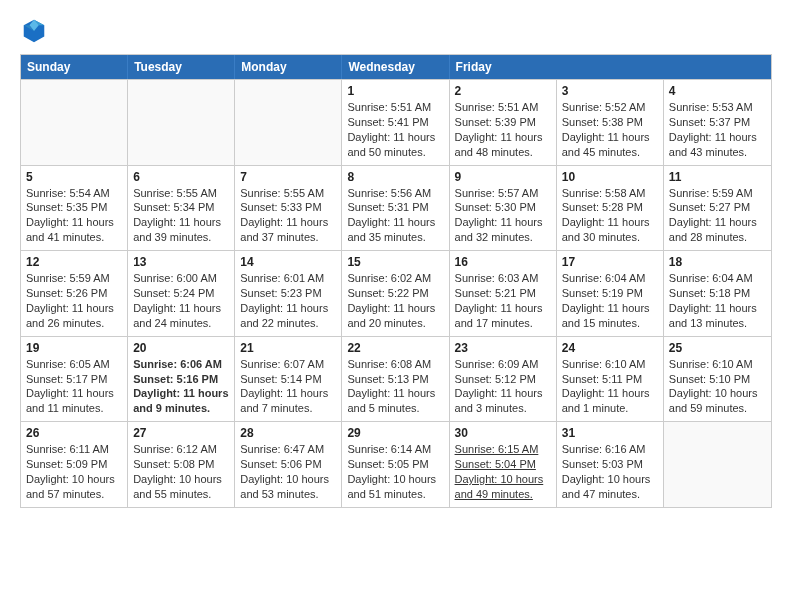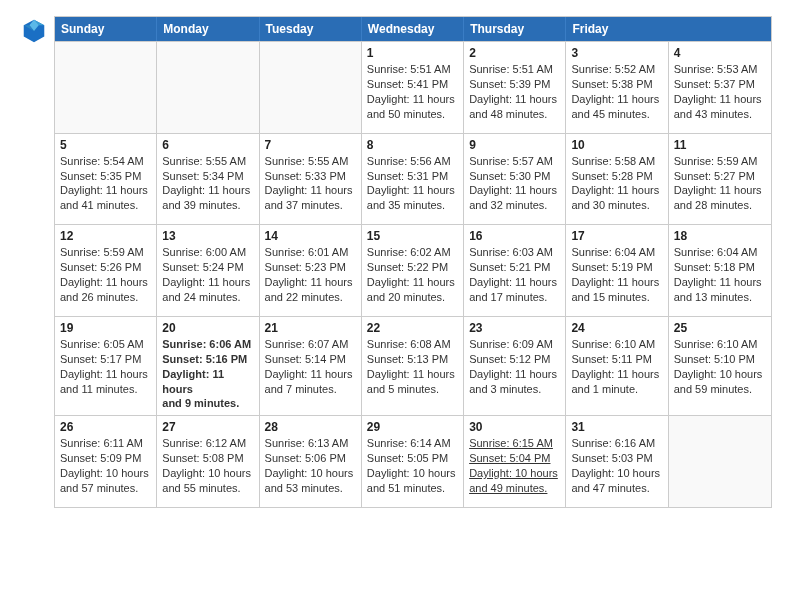--- a/index.html
+++ b/index.html
@@ -8,21 +8,21 @@
       background: #fff;
       width: 792px;
       height: 612px;
       overflow: hidden;
     }
     .page {
       width: 792px;
       height: 520px;
       padding: 16px 20px 12px 20px;
       display: flex;
-      flex-direction: row;
+      flex-direction: column;
     }
     .header {
       display: flex;
       justify-content: space-between;
       align-items: flex-start;
       margin-bottom: 10px;
     }
     .logo {
       display: flex;
       align-items: center;
@@ -126,24 +126,23 @@
     </div>
     <div class="title-block">
       <div class="month-title"></div>
       <div class="subtitle"></div>
     </div>
   </div>
 
   <div class="calendar">
     <div class="cal-header">
     <div class="cal-header-cell">Sunday</div>
+        <div class="cal-header-cell">Tuesday</div>
         <div class="cal-header-cell">Monday</div>
-        <div class="cal-header-cell">Tuesday</div>
         <div class="cal-header-cell">Wednesday</div>
-        <div class="cal-header-cell">Thursday</div>
         <div class="cal-header-cell">Friday</div>
       </div>
     <div class="cal-body">
     <div class="cal-row">
           <div class="cal-cell empty"></div>
           <div class="cal-cell empty"></div>
           <div class="cal-cell empty"></div>
           <div class="cal-cell">
             <div class="day-num">1</div>
             <div class="day-info" style="white-space: pre-line;">Sunrise: 5:51 AM
@@ -336,21 +335,21 @@
           </div>
           <div class="cal-cell">
             <div class="day-num">27</div>
             <div class="day-info" style="white-space: pre-line;">Sunrise: 6:12 AM
 Sunset: 5:08 PM
 Daylight: 10 hours
 and 55 minutes.</div>
           </div>
           <div class="cal-cell">
             <div class="day-num">28</div>
-            <div class="day-info" style="white-space: pre-line;">Sunrise: 6:13 AM
+            <div class="day-info" style="white-space: pre-line;">Sunrise: 6:47 AM
 Sunset: 5:06 PM
 Daylight: 10 hours
 and 53 minutes.</div>
           </div>
           <div class="cal-cell">
             <div class="day-num">29</div>
             <div class="day-info" style="white-space: pre-line;">Sunrise: 6:14 AM
 Sunset: 5:05 PM
 Daylight: 10 hours
 and 51 minutes.</div>

